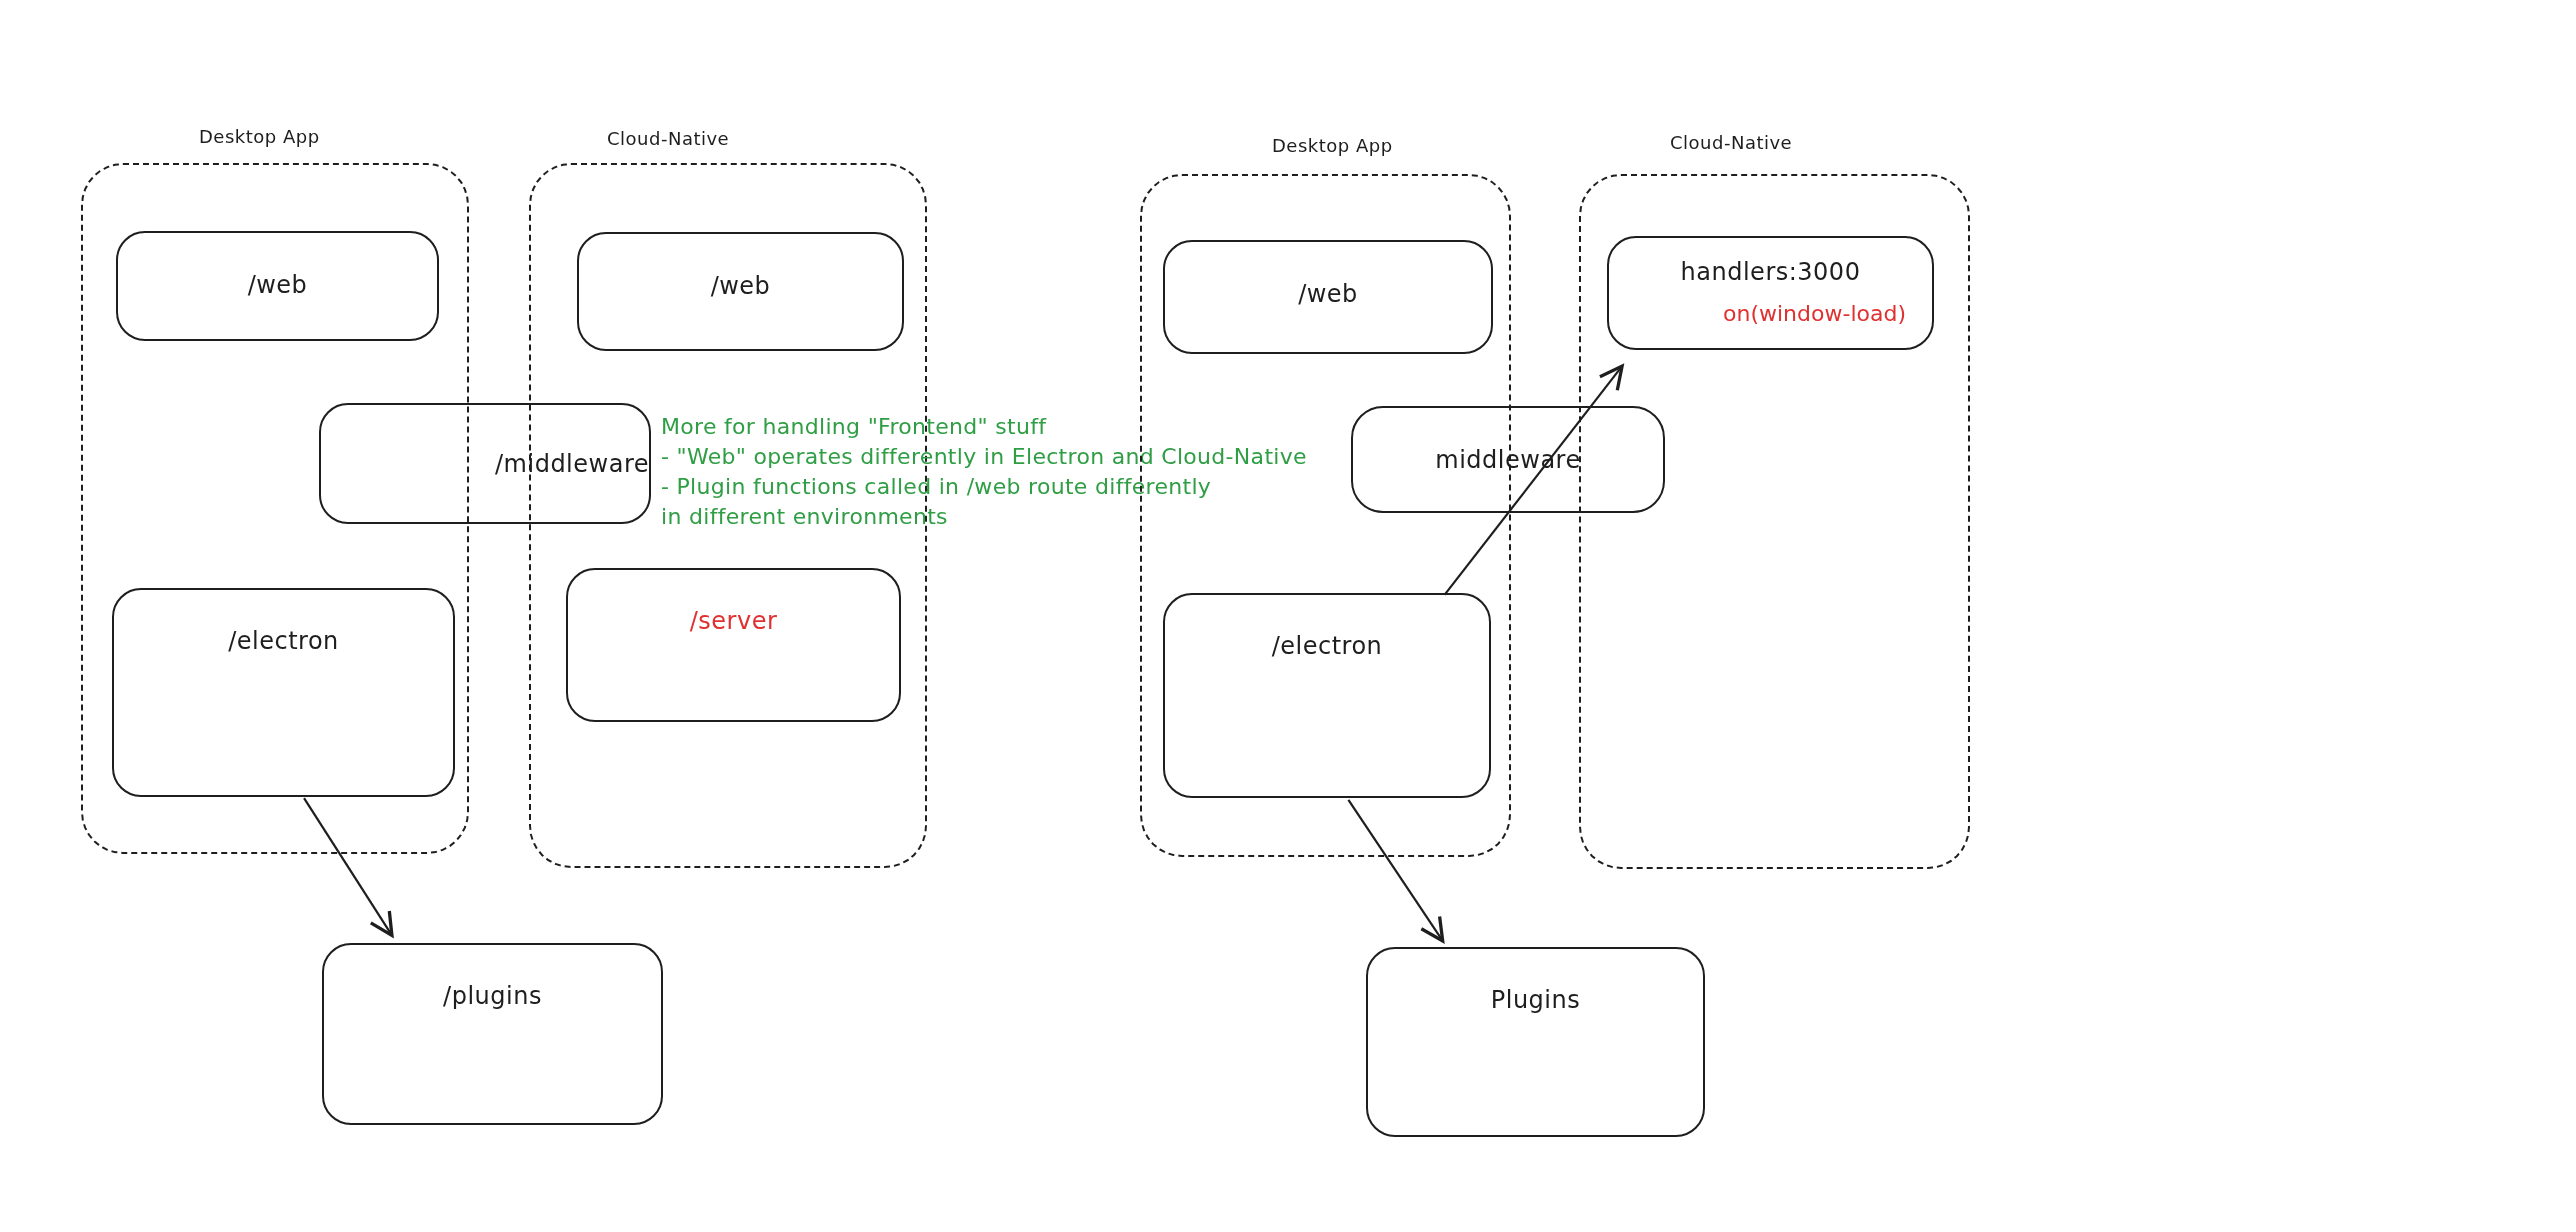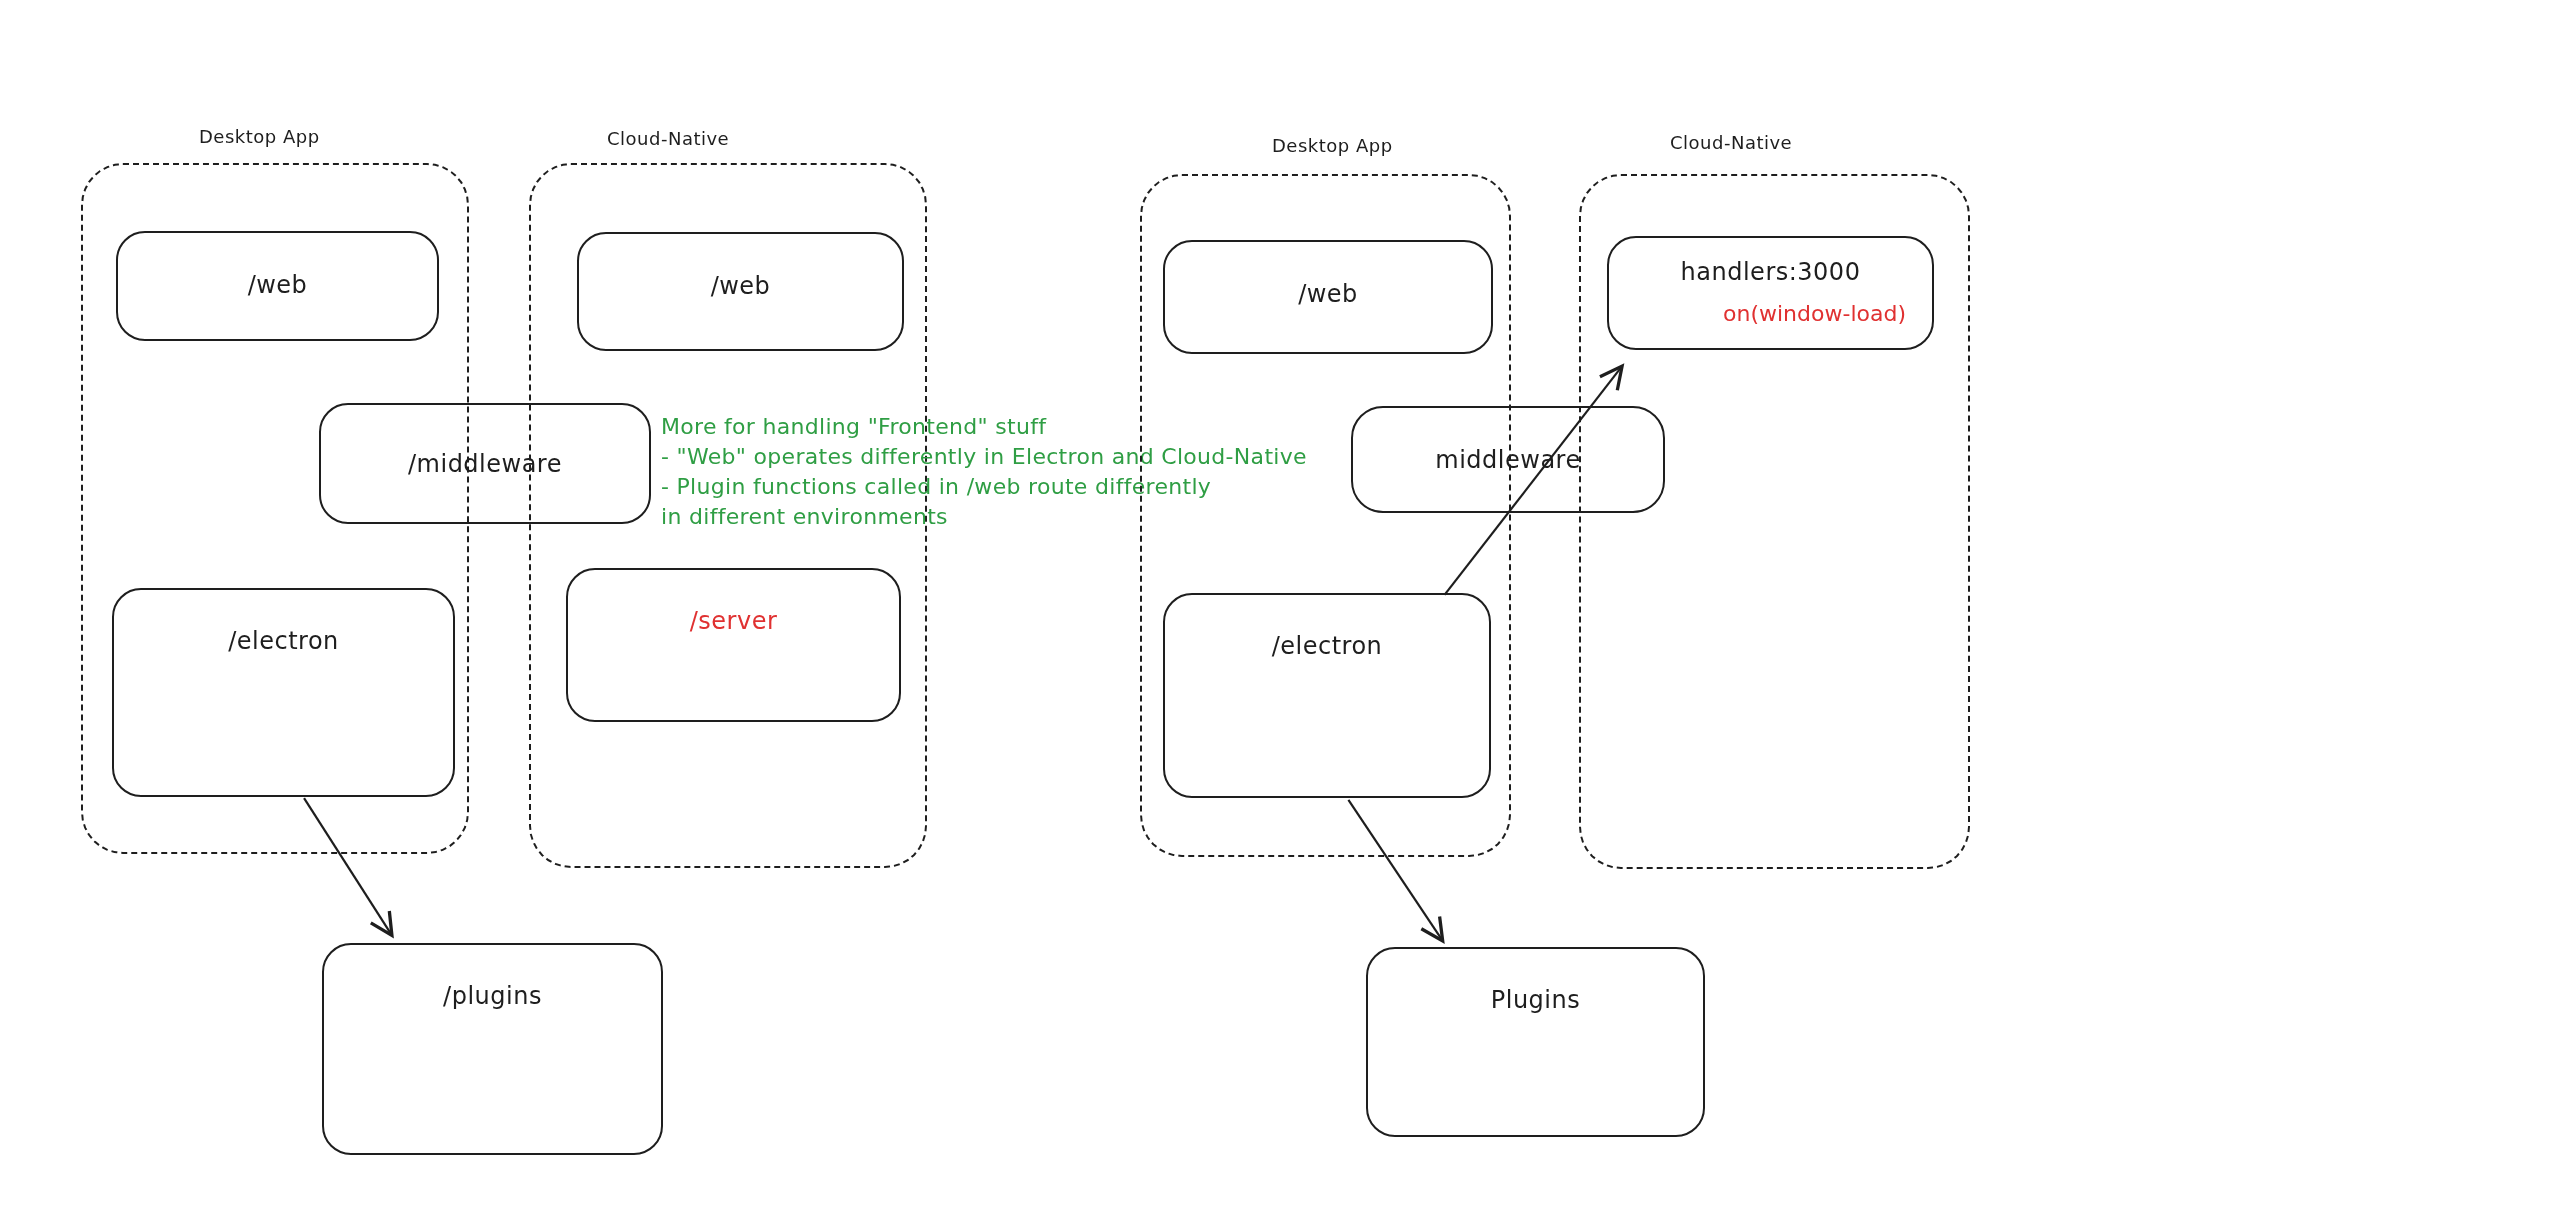--- a/index.html
+++ b/index.html
@@ -88,33 +88,33 @@
   <div class="container" style="left:529px; top:163px; width:394px; height:701px;"></div>
 
   <div class="box pt24" style="left:116px; top:231px; width:323px; height:110px;">
     <span class="box-label">/web</span>
   </div>
 
   <div class="box pt24" style="left:577px; top:232px; width:327px; height:119px;">
     <span class="box-label">/web</span>
   </div>
 
-  <div class="box center-label" style="left:319px; top:403px; width:332px; height:121px;">
+  <div class="box center-label" style="left:319px; top:403px; width:332px; height:121px;justify-content:flex-end;">
     <span class="box-label">/middleware</span>
   </div>
 
   <div class="box pt40" style="left:112px; top:588px; width:343px; height:209px;">
     <span class="box-label">/electron</span>
   </div>
 
   <div class="box pt40" style="left:566px; top:568px; width:335px; height:154px;">
     <span class="box-label red-text">/server</span>
   </div>
 
-  <div class="box pt40" style="left:322px; top:943px; width:341px; height:212px;">
+  <div class="box pt40" style="left:322px; top:943px; width:341px; height:182px;">
     <span class="box-label">/plugins</span>
   </div>
 
   <div class="note green" style="left:661px; top:412px;">
     <div>More for handling "Frontend" stuff</div>
     <div>- "Web" operates differently in Electron and Cloud-Native</div>
     <div>- Plugin functions called in /web route differently</div>
     <div>in different environments</div>
   </div>
 

